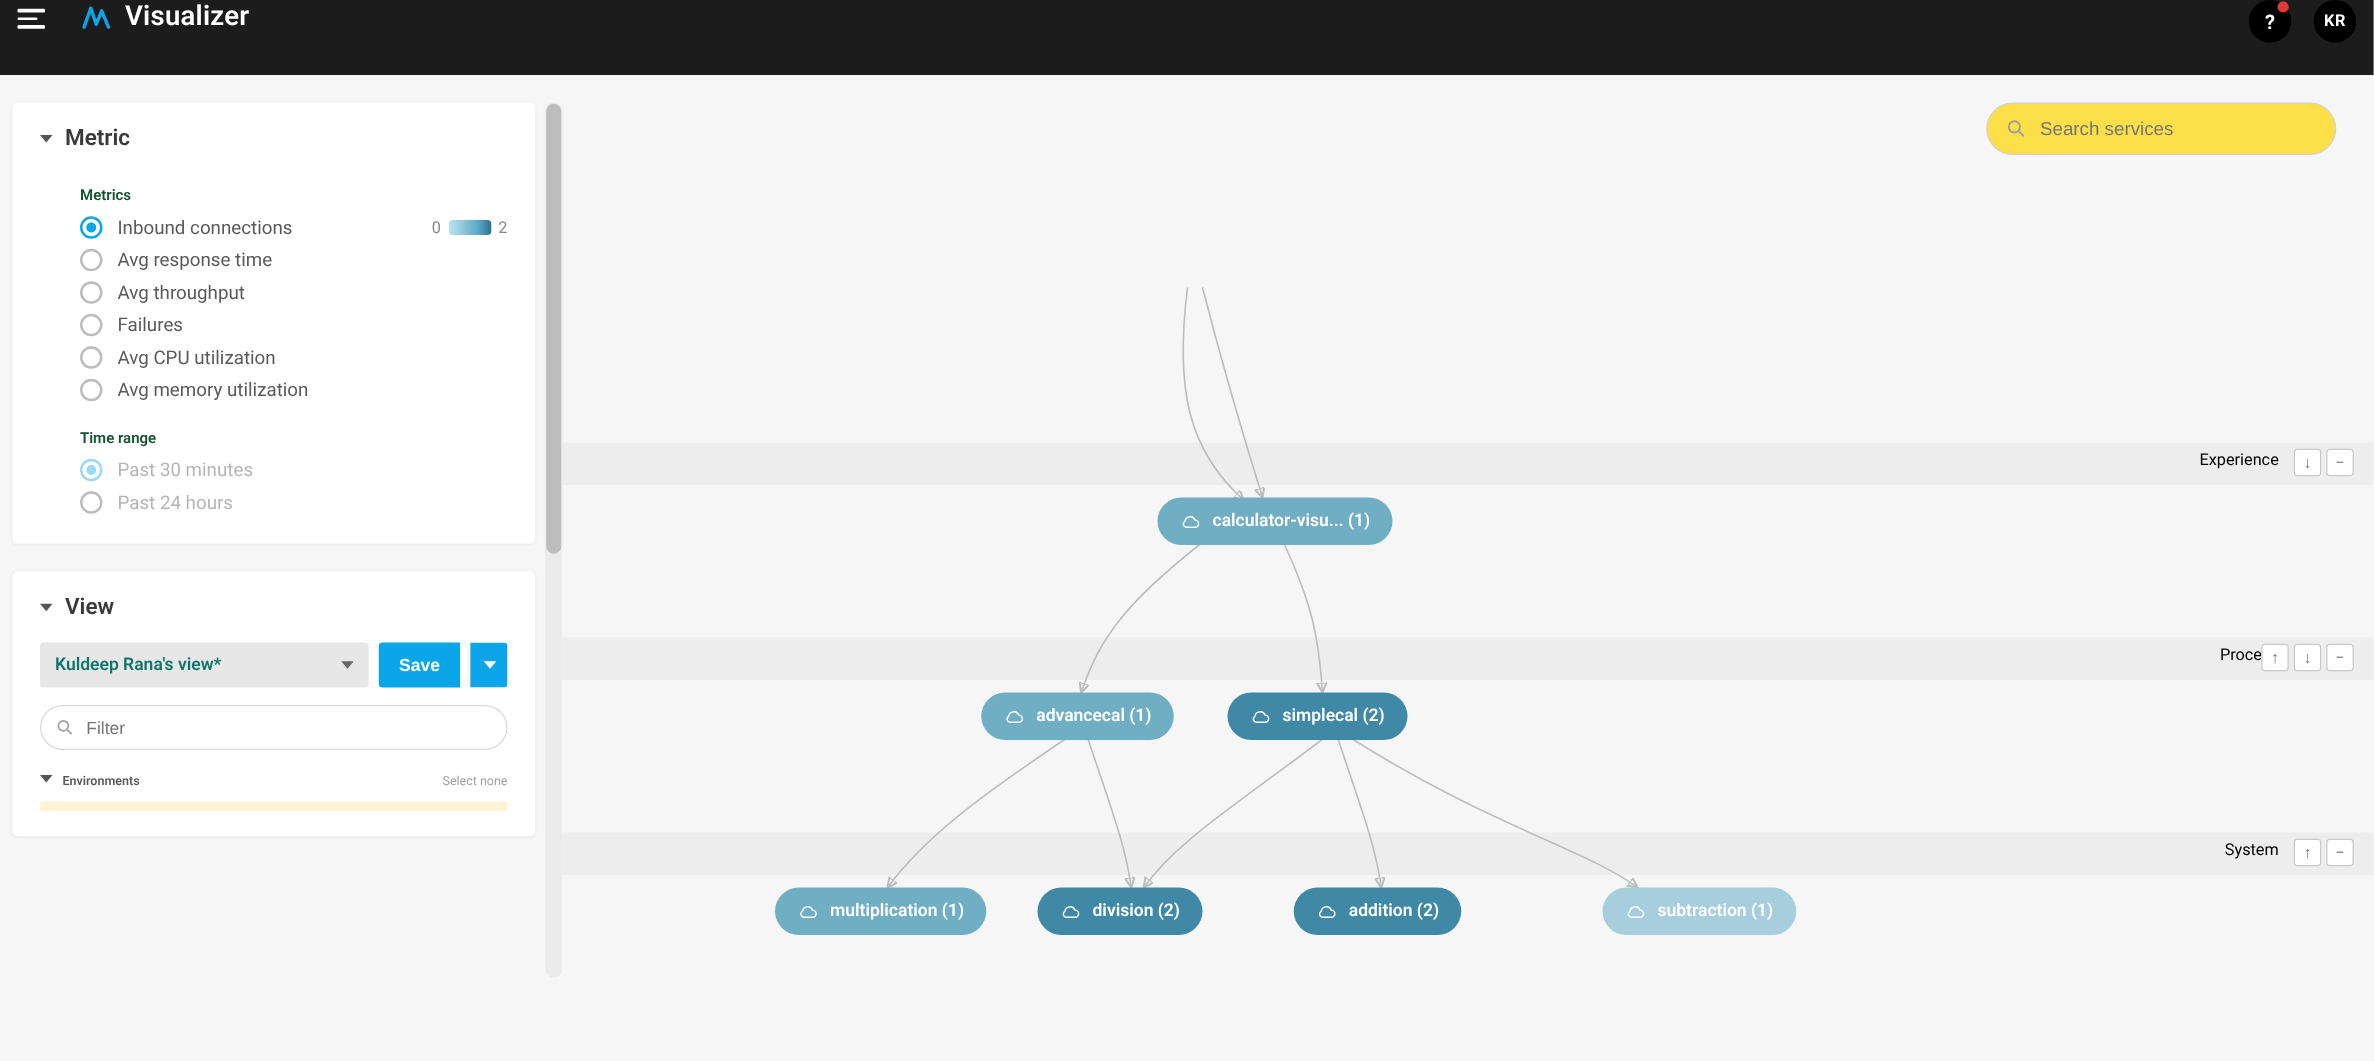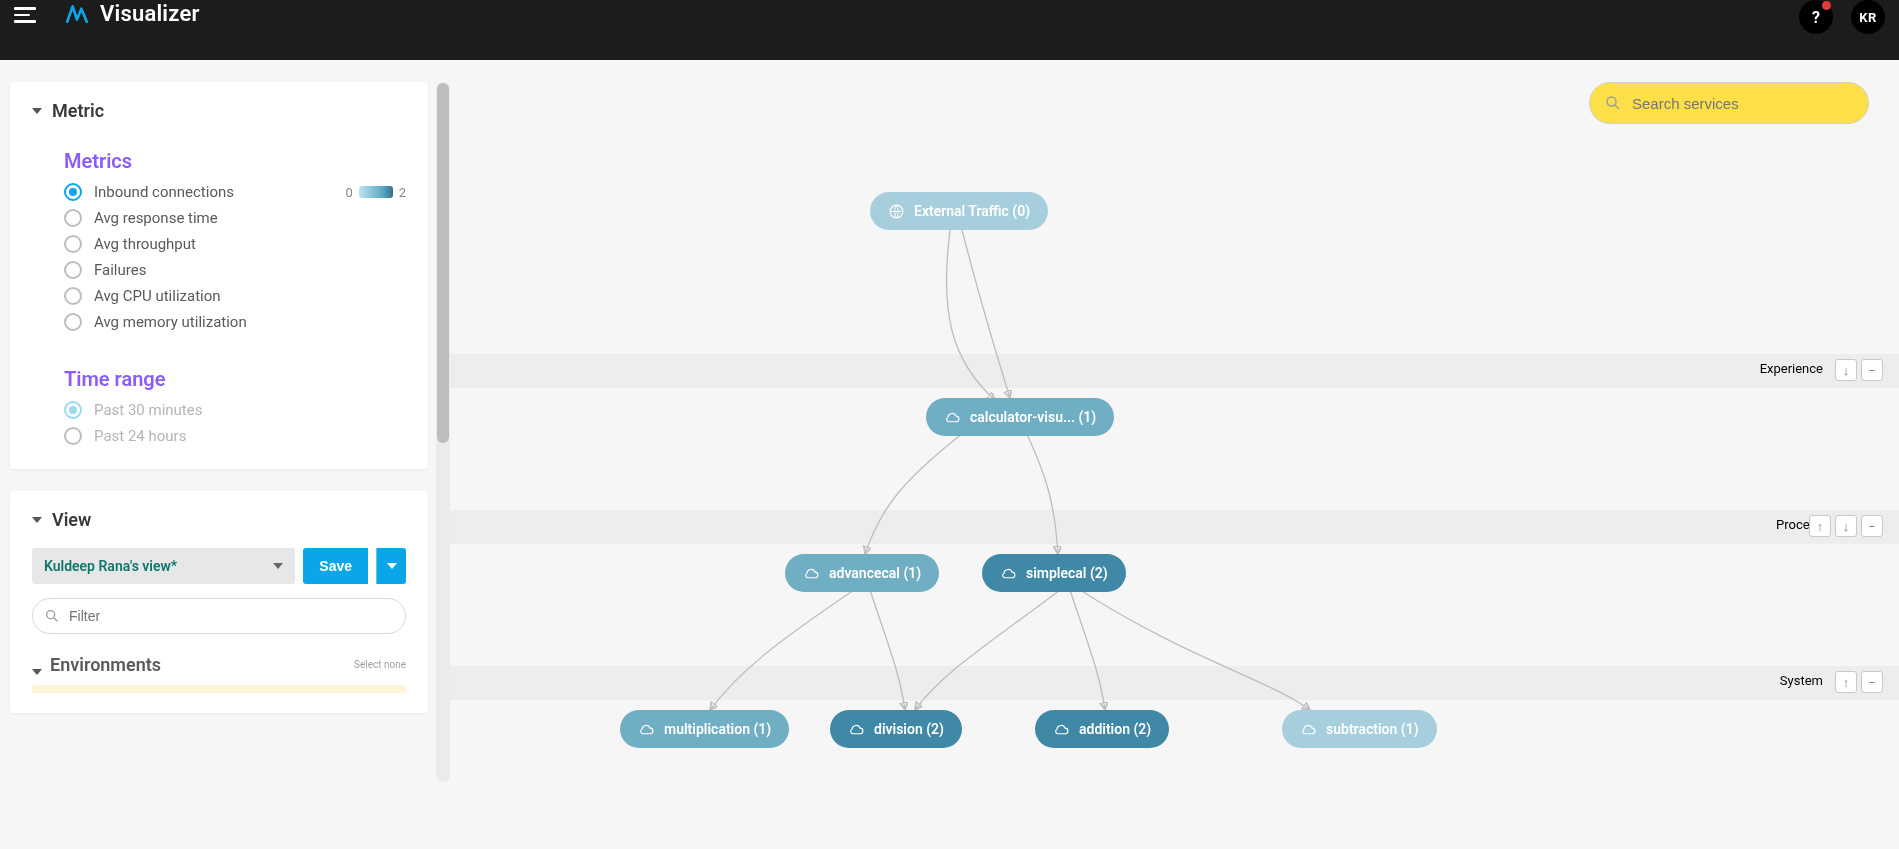--- a/index.html
+++ b/index.html
@@ -23,21 +23,21 @@
 .main { display: flex; height: 789px; }
 .sidebar-wrap { width: 450px; padding: 22px 0 0 10px; position: relative; height: 100%; }
 .scrollbar-track { position: absolute; top: 22px; right: 0; width: 14px; height: 700px; background: #ebebeb; border-radius: 7px; }
 .scrollbar-thumb { width: 12px; height: 360px; background: #bdbdbd; border-radius: 6px; margin: 1px auto 0; }
 
 .panel { background: #fff; border-radius: 4px; box-shadow: 0 1px 3px rgba(0,0,0,.06); margin: 0 22px 22px 0; }
 .panel-header { display: flex; align-items: center; gap: 10px; font-size: 18px; font-weight: 600; color: #3a3a3a; padding: 18px 22px 14px; cursor: pointer; }
 .caret { width: 0; height: 0; border-left: 5px solid transparent; border-right: 5px solid transparent; border-top: 6px solid #555; }
 .panel-body { padding: 4px 22px 20px 22px; }
 
-.subhead { font-size: 20px; font-weight: 600; color: #8b5cf6; margin: 10px 0 6px 32px; }
+.subhead { font-size: 12px; font-weight: 600; color: #14532d; margin: 10px 0 6px 32px; }
 .radio-row { display: flex; align-items: center; padding: 4px 0 4px 32px; font-size: 15px; color: #5a5a5a; cursor: pointer; }
 .radio { width: 18px; height: 18px; border: 2px solid #bdbdbd; border-radius: 50%; margin-right: 12px; flex-shrink: 0; position: relative; }
 .radio.selected { border-color: #0aa6e8; }
 .radio.selected::after { content: ""; position: absolute; inset: 3px; background: #0aa6e8; border-radius: 50%; }
 .radio.disabled-selected { border-color: #9dd9f1; }
 .radio.disabled-selected::after { content: ""; position: absolute; inset: 3px; background: #9dd9f1; border-radius: 50%; }
 .radio-row.disabled { color: #b5b5b5; }
 
 .metric-scale { margin-left: auto; display: flex; align-items: center; gap: 6px; font-size: 13px; color: #888; }
 .scale-bar { width: 34px; height: 12px; border-radius: 3px; background: linear-gradient(90deg, #bfe4f2 0%, #5aa8c5 70%, #2f6f8c 100%); }
@@ -48,21 +48,21 @@
 .save-btn { height: 36px; background: #0aa6e8; color: #fff; border: none; border-radius: 3px 0 0 3px; padding: 0 16px; font-size: 14px; font-weight: 600; cursor: pointer; }
 .save-drop { height: 36px; width: 30px; background: #0aa6e8; border: none; border-left: 1px solid rgba(255,255,255,.35); border-radius: 0 3px 3px 0; display: flex; align-items: center; justify-content: center; cursor: pointer; }
 .save-drop .dcaret { width: 0; height: 0; border-left: 5px solid transparent; border-right: 5px solid transparent; border-top: 6px solid #fff; }
 
 .filter-input { width: 100%; height: 36px; border: 1px solid #d9d9d9; border-radius: 18px; padding: 0 14px 0 36px; font-size: 14px; color: #555; background: #fff; }
 .filter-wrap { position: relative; margin-bottom: 14px; }
 .filter-wrap .sicon { position: absolute; left: 12px; top: 50%; transform: translateY(-50%); color: #9e9e9e; }
 
 .env-row { display: flex; align-items: center; justify-content: space-between; padding-top: 6px; }
 .env-row .caret { margin-right: 8px; }
-.env-label { display: flex; align-items: flex-end; font-weight: 600; color: #5a5a5a; font-size: 18px; }
+.env-label { display: flex; align-items: flex-start; font-weight: 600; color: #5a5a5a; font-size: 10px; }
 .select-none { color: #a0a0a0; font-size: 10px; cursor: pointer; }
 .env-highlight { height: 8px; background: #fff4d6; margin-top: 10px; border-radius: 3px 3px 0 0; }
 
 
 .canvas { flex: 1; position: relative; background: #f6f6f6; height: 100%; overflow: hidden; }
 .search-wrap { position: absolute; top: 22px; right: 30px; width: 280px; }
 .search-input { width: 100%; height: 42px; border: 1px solid #d0d0d0; border-radius: 21px; padding: 0 16px 0 42px; font-size: 15px; color: #666; background: #fde047; }
 .search-wrap .sicon { position: absolute; left: 15px; top: 50%; transform: translateY(-50%); color: #9e9e9e; }
 
 .layer-band { position: absolute; left: 0; right: 0; height: 34px; background: #ededed; }
@@ -146,21 +146,21 @@
         </div>
         <div class="radio-row">
           <span class="radio"></span>
           <span>Avg CPU utilization</span>
         </div>
         <div class="radio-row">
           <span class="radio"></span>
           <span>Avg memory utilization</span>
         </div>
 
-        <div class="subhead" style="margin-top:32px">Time range</div>
+        <div class="subhead" style="margin-top:18px">Time range</div>
         <div class="radio-row disabled">
           <span class="radio disabled-selected"></span>
           <span>Past 30 minutes</span>
         </div>
         <div class="radio-row disabled">
           <span class="radio"></span>
           <span>Past 24 hours</span>
         </div>
       </div>
     </div>
@@ -238,27 +238,20 @@
       <path d="M512 170 C 530 240, 545 290, 560 338" marker-end="url(#arrow)"></path>
       <path d="M530 360 C 450 420, 430 450, 415 494" marker-end="url(#arrow)"></path>
       <path d="M570 360 C 600 420, 605 450, 608 494" marker-end="url(#arrow)"></path>
       <path d="M404 530 C 330 580, 290 610, 260 650" marker-end="url(#arrow)"></path>
       <path d="M420 530 C 440 590, 450 615, 455 650" marker-end="url(#arrow)"></path>
       <path d="M610 530 C 530 590, 490 615, 465 650" marker-end="url(#arrow)"></path>
       <path d="M620 530 C 640 590, 650 615, 655 650" marker-end="url(#arrow)"></path>
       <path d="M630 530 C 740 600, 820 620, 860 650" marker-end="url(#arrow)"></path>
     </svg>
 
-    <div class="node c-pale" style="left:420px; top:132px;">
-      <svg class="globe-ico" viewBox="0 0 24 24">
-          <circle cx="12" cy="12" r="9" stroke="#fff" stroke-width="1.6" fill="none"></circle>
-          <path d="M3 12h18 M12 3c3 3 3 15 0 18 M12 3c-3 3-3 15 0 18" stroke="#fff" stroke-width="1.4" fill="none"></path>
-        </svg>
-      <span>External Traffic (0)</span>
-    </div>
 
     <div class="node c-mid" style="left:476px; top:338px;">
       <svg class="cloud-ico" viewBox="0 0 24 24">
           <path d="M7 18h10a4 4 0 0 0 0-8 6 6 0 0 0-11.5 1.5A3.5 3.5 0 0 0 7 18z" stroke="#fff" stroke-width="1.6" fill="none"></path>
         </svg>
       <span>calculator-visu... (1)</span>
     </div>
 
     <div class="node c-mid" style="left:335px; top:494px;">
       <svg class="cloud-ico" viewBox="0 0 24 24">

